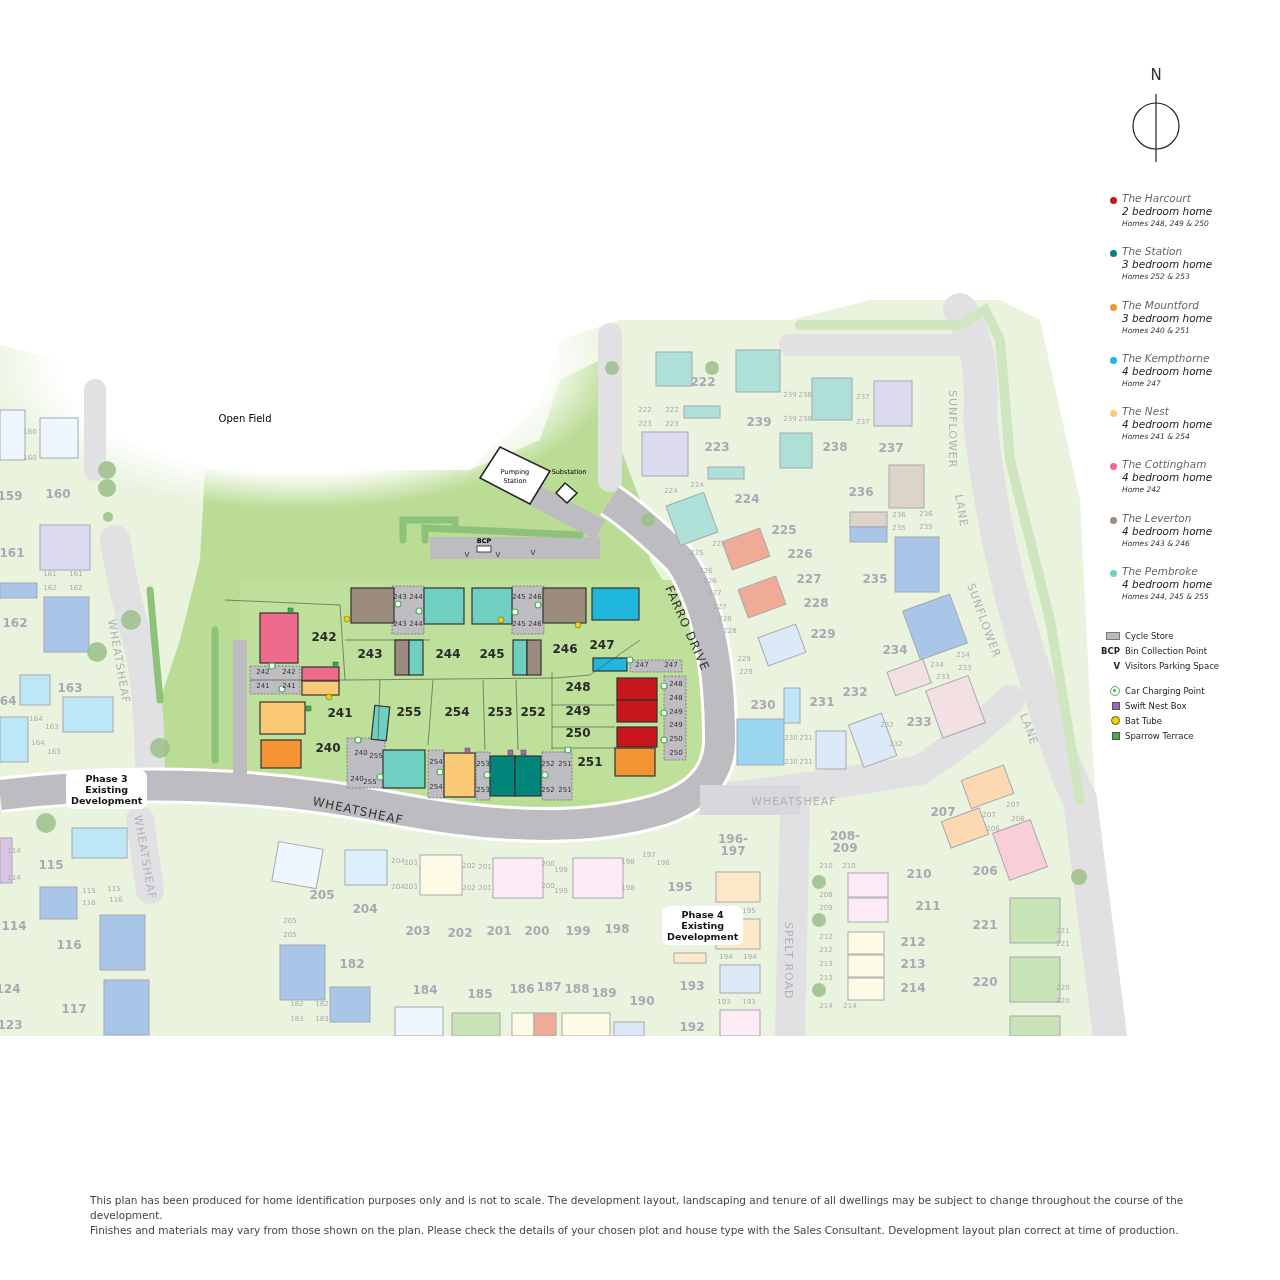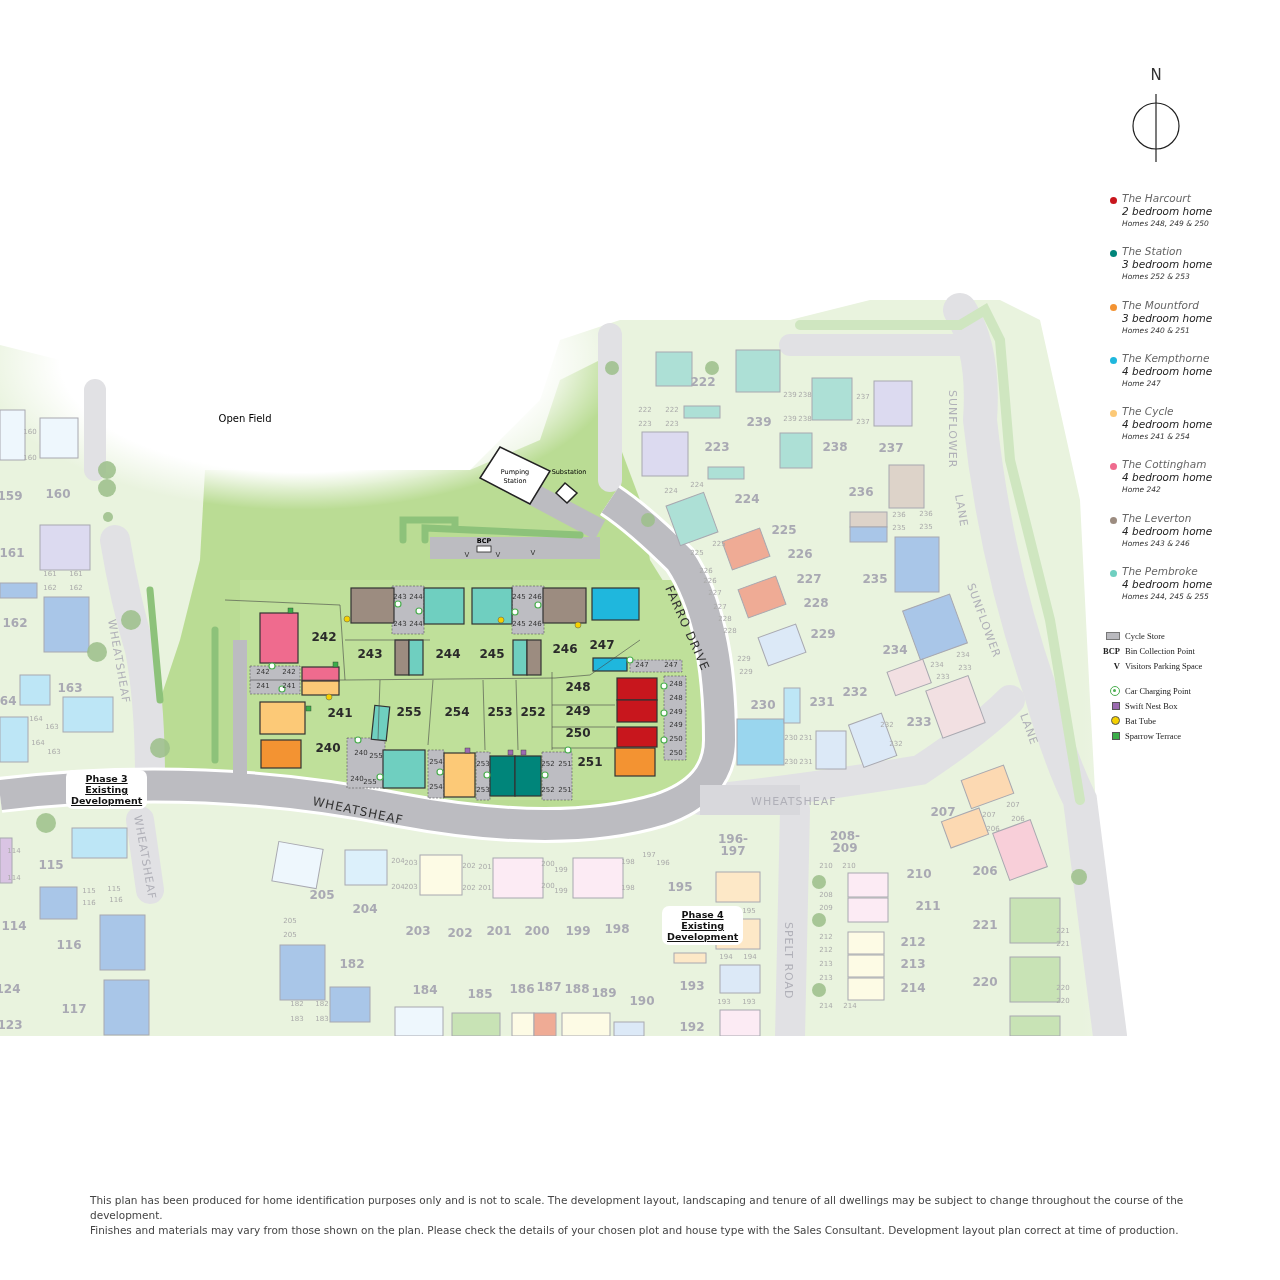--- a/index.html
+++ b/index.html
@@ -17,33 +17,33 @@
   .compass { position:absolute; left:1128px; top:66px; width:56px; height:100px; }
   .compass-n { position:absolute; left:0; top:0; width:56px; text-align:center; font-size:15px; color:#333; }
 
   .legend { position:absolute; left:1106px; top:192px; width:170px; }
   .legend-item { position:relative; padding-left:16px; height:53.3px;font-style:italic; }
   .legend-dot { position:absolute; left:4px; top:5px; width:7px; height:7px; border-radius:50%; }
   .legend-name { font-size:10.5px; color:#666; line-height:13px; }
   .legend-beds { font-size:10.5px; color:#222; line-height:13px; }
   .legend-homes { font-size:7.5px; color:#333; line-height:12px; }
 
-  .key { position:absolute; left:1100px; top:628px; width:180px;font-family:Liberation Serif, serif; }
+  .key { position:absolute; left:1100px; top:628px; width:180px; }
   .key-row { display:flex; align-items:center; height:15px; font-size:8.5px; color:#222; }
   .key-sym { width:20px; display:flex; justify-content:flex-end; margin-right:5px; font-weight:bold; font-size:8.5px; }
   .key-gap { height:10px; }
   .sw-cycle { width:14px; height:8px; background:#b9b9be; border:1px solid #777; }
   .sw-charge { width:10px; height:10px; border-radius:50%; border:1.5px solid #4caf50; position:relative; }
   .sw-charge::after { content:""; position:absolute; left:2px; top:2px; width:3px; height:3px; background:#4caf50; border-radius:50%; }
   .sw-swift { width:8px; height:8px; background:#9b6bb0; border:1px solid #555; }
   .sw-bat { width:9px; height:9px; border-radius:50%; background:#f5d000; border:1px solid #555; }
   .sw-sparrow { width:8px; height:8px; background:#3cae4a; border:1px solid #555; }
 
   .disclaimer { position:absolute; left:90px; top:1193px; width:1150px; font-size:10.5px; line-height:15px; color:#444; }
-  .phase-badge { position:absolute; background:#fff; border-radius:7px; text-align:center; font-weight:bold; font-size:9.5px; line-height:11px; color:#111; padding:3px 5px;text-decoration:underline; }
+  .phase-badge { position:absolute; background:#fff; border-radius:7px; text-align:center; font-weight:bold; font-size:9.5px; line-height:11px; color:#111; padding:3px 5px; }
 </style>
 </head>
 <body>
 
 <svg id="map" viewBox="0 0 1280 1040" xmlns="http://www.w3.org/2000/svg">
   <defs>
     <radialGradient id="fieldfade" cx="0.5" cy="0.5" r="0.5">
       <stop offset="0" stop-color="#ffffff" stop-opacity="1"></stop>
       <stop offset="0.75" stop-color="#ffffff" stop-opacity="1"></stop>
       <stop offset="1" stop-color="#ffffff" stop-opacity="0"></stop>
@@ -575,21 +575,21 @@
     <div class="legend-homes">Homes 240 &amp; 251</div>
   </div>
   <div class="legend-item">
     <span class="legend-dot" style="background:#1fb7dd"></span>
     <div class="legend-name">The Kempthorne</div>
     <div class="legend-beds">4 bedroom home</div>
     <div class="legend-homes">Home 247</div>
   </div>
   <div class="legend-item">
     <span class="legend-dot" style="background:#fcc977"></span>
-    <div class="legend-name">The Cycle</div>
+    <div class="legend-name">The Nest</div>
     <div class="legend-beds">4 bedroom home</div>
     <div class="legend-homes">Homes 241 &amp; 254</div>
   </div>
   <div class="legend-item">
     <span class="legend-dot" style="background:#ef6b8e"></span>
     <div class="legend-name">The Cottingham</div>
     <div class="legend-beds">4 bedroom home</div>
     <div class="legend-homes">Home 242</div>
   </div>
   <div class="legend-item">

